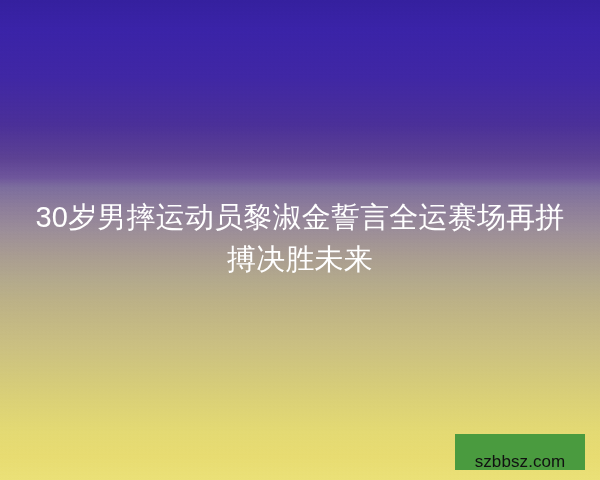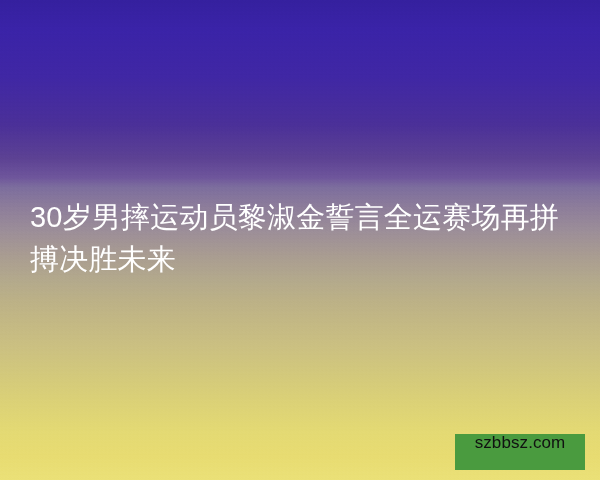--- a/index.html
+++ b/index.html
@@ -75,40 +75,41 @@
       );
     background-size: 3px 4px, 4px 3px, 5px 5px;
   }
 
   
   #headline {
     position: absolute;
     left: 0;
     right: 0;
     top: 196px;
+    text-align: center;
     color: #ffffff;
     font-size: 29px;
     line-height: 42px;
     font-weight: 400;
     letter-spacing: 0.2px;
     padding: 0 30px;
     box-sizing: border-box;
     white-space: pre-line;
   }
 
   
   #watermark-badge {
     position: absolute;
     left: 455px;
     top: 434px;
     width: 130px;
     height: 36px;
     background: #4a9b3f;
     display: flex;
-    align-items: flex-start;
+    align-items: flex-end;
     justify-content: center;
   }
 
   #watermark-text {
     color: #111111;
     font-size: 17px;
     line-height: 1;
     font-weight: 400;
     letter-spacing: 0.1px;
   }

